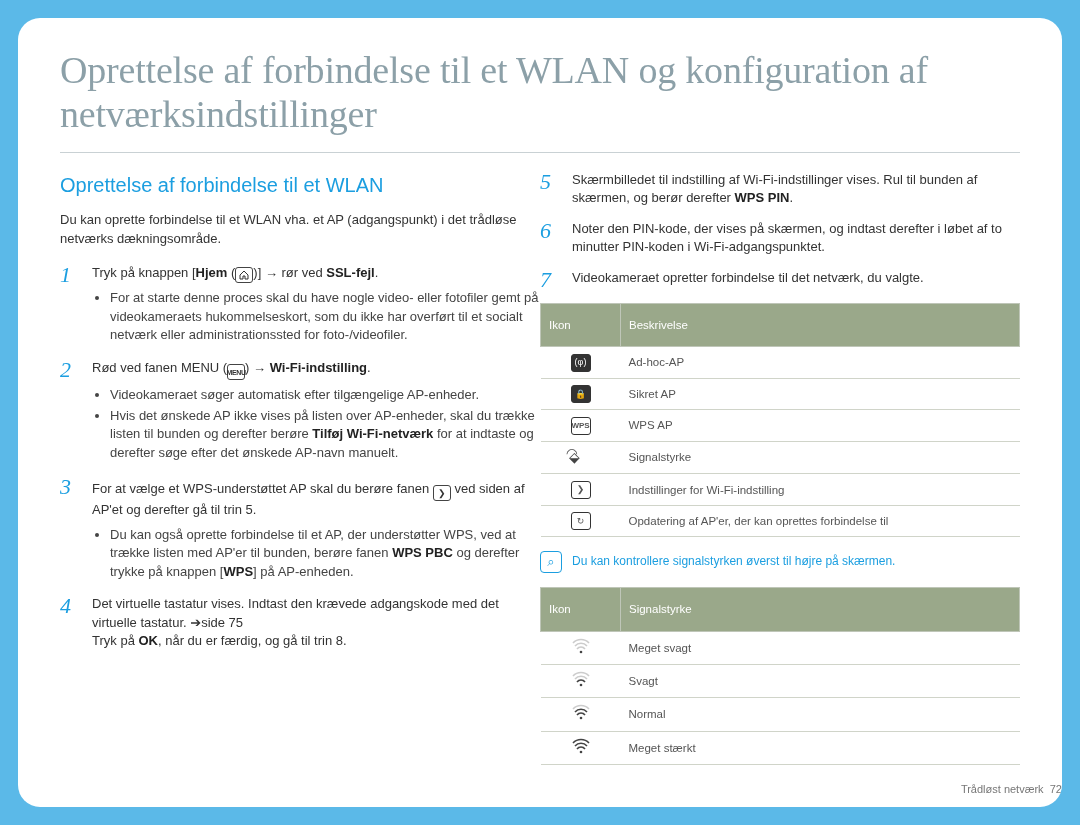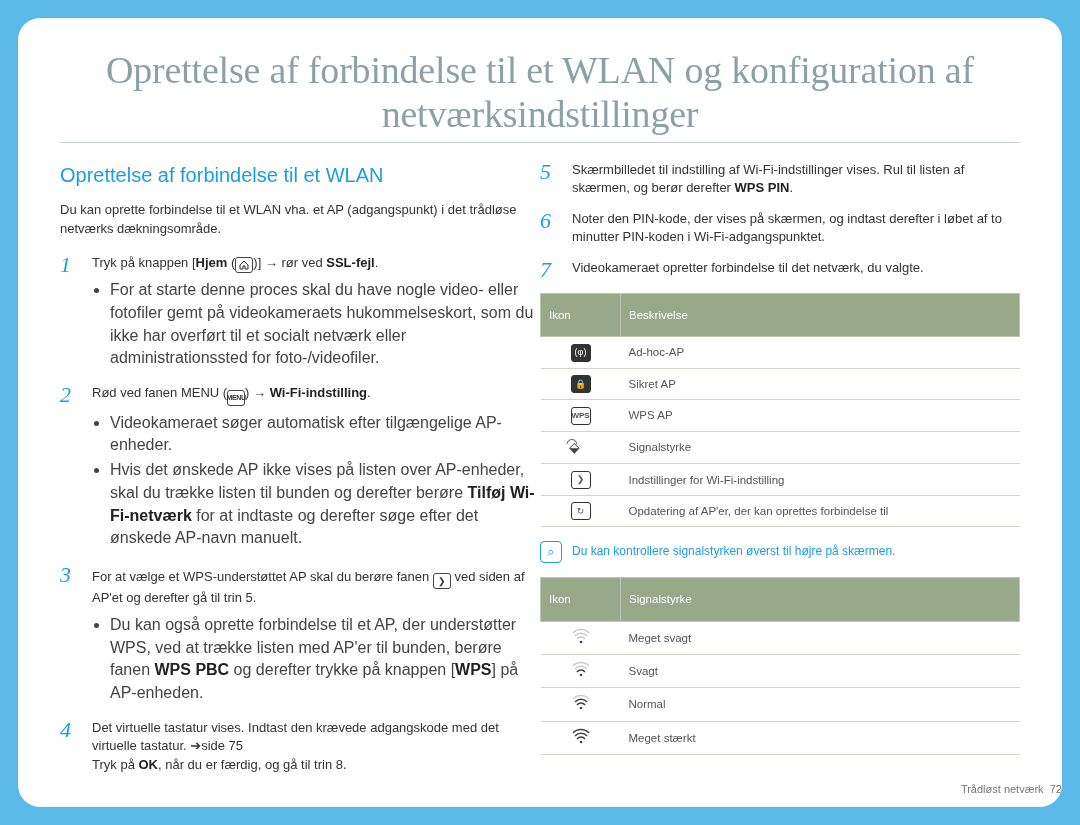--- a/index.html
+++ b/index.html
@@ -18,23 +18,22 @@
     border-radius: 22px;
     padding: 30px 42px 14px 42px;
     position: relative;
     overflow: hidden;
   }
   .title {
     font-family: Georgia, 'Times New Roman', serif;
     font-weight: 300;
     font-size: 38px;
     color: #8ca0a8;
-    text-align: center;
     border-bottom: 1px solid #c9d1d4;
-    padding-bottom: 6px;
+    padding-bottom: 16px;
     margin-bottom: 18px;
     letter-spacing: -0.2px;
   }
   .cols {
     display: flex;
     justify-content: center;
   }
   .col { flex: 1 1 50%; font-size: 13px; line-height: 1.42; color: #333; }
   .section-h {
     color: #1b9ee0;
@@ -46,21 +45,21 @@
   .step { display: flex; gap: 12px; margin-bottom: 12px; }
   .step-num {
     font-family: Georgia, 'Times New Roman', serif;
     font-style: italic;
     color: #1b9ee0;
     font-size: 22px;
     line-height: 1;
     min-width: 20px;
   }
   .step-body { flex: 1; }
-  .step ul { list-style: disc; margin: 6px 0 0 18px; font-size: 16px; color: #444; }
+  .step ul { list-style: disc; margin: 6px 0 0 18px; font-size: 13px; color: #444; }
   .step ul li { margin-bottom: 2px; }
   .inline-icon {
     display: inline-flex;
     align-items: center;
     justify-content: center;
     width: 18px; height: 16px;
     border: 1px solid #444;
     border-radius: 3px;
     font-size: 9px;
     vertical-align: -3px;
@@ -189,21 +188,21 @@
           </p>
         </div>
       </div>
     </div>
 
     <div class="col">
 
       <div class="step">
         <div class="step-num">5</div>
         <div class="step-body">
-          <p><span>Skærmbilledet til indstilling af Wi-Fi-indstillinger vises. Rul til listen af skærmen, og berør derefter </span><b>WPS PIN</b><span>.</span></p>
+          <p><span>Skærmbilledet til indstilling af Wi-Fi-indstillinger vises. Rul til bunden af skærmen, og berør derefter </span><b>WPS PIN</b><span>.</span></p>
         </div>
       </div>
 
       <div class="step">
         <div class="step-num">6</div>
         <div class="step-body">
             <p>Noter den PIN-kode, der vises på skærmen, og indtast derefter i løbet af to minutter PIN-koden i Wi-Fi-adgangspunktet.</p>
           </div>
       </div>
 

